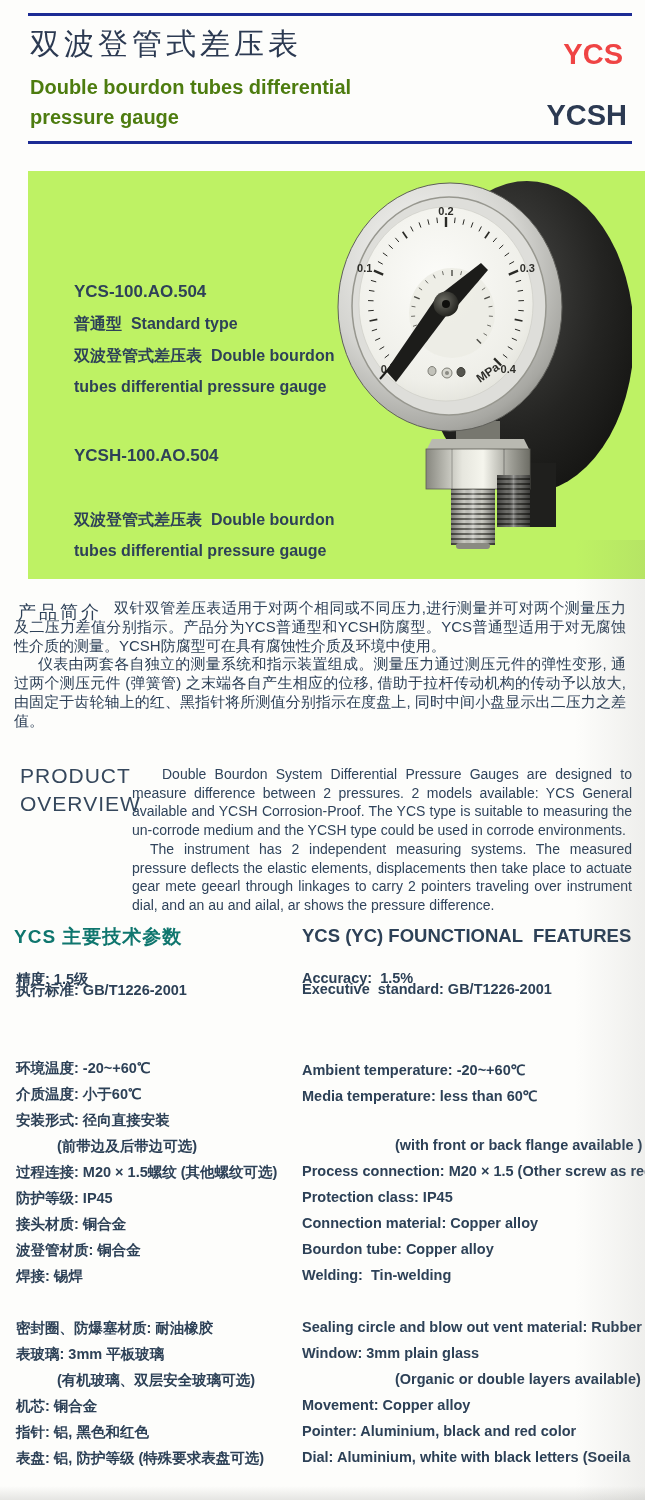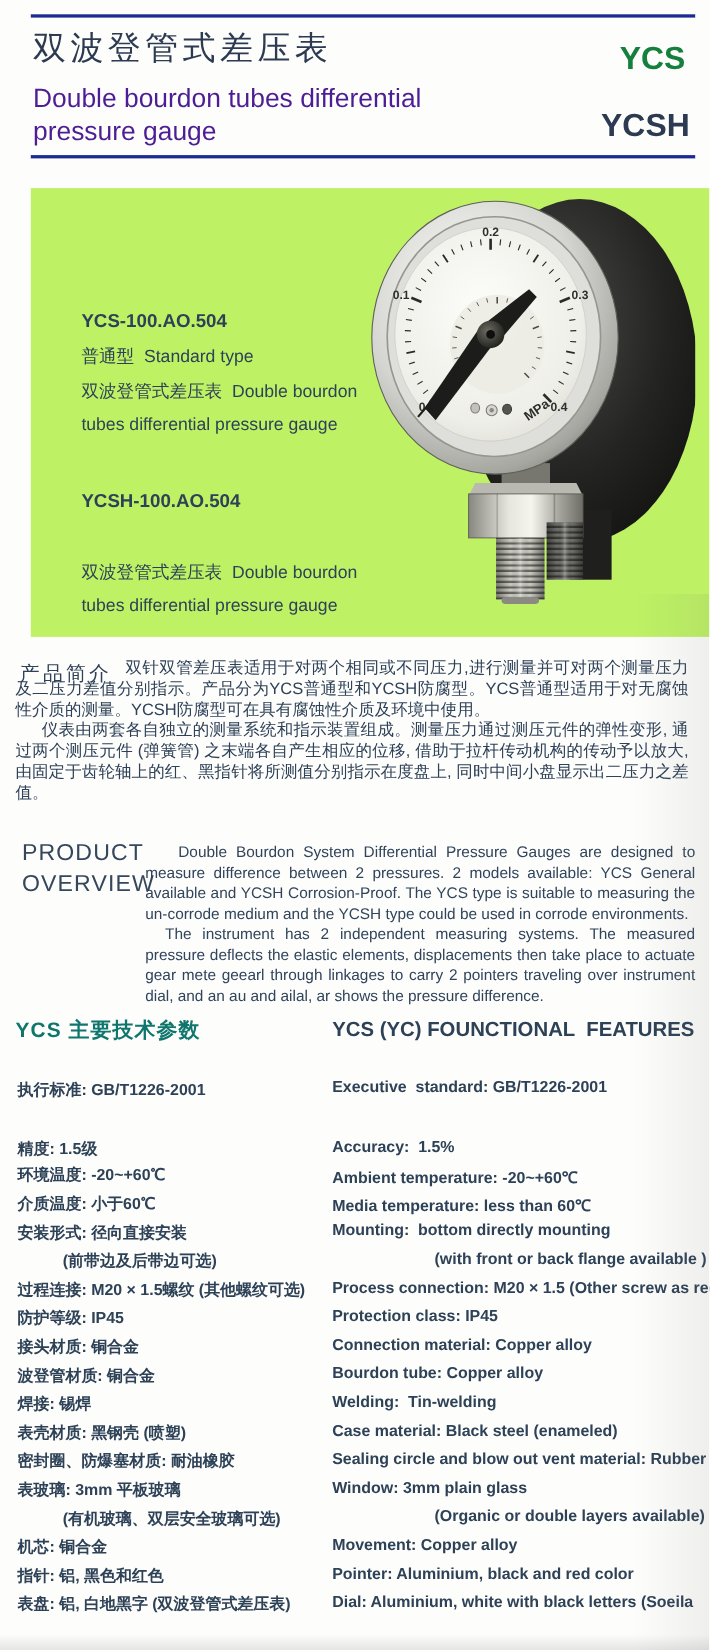--- a/index.html
+++ b/index.html
@@ -10,28 +10,28 @@
     color:#2d4157;
   }
   
   .rule{position:absolute;left:28px;width:604px;height:3px;background:#1c2b94;}
   .rule.top{top:13px;}
   .rule.mid{top:141px;}
   .title-zh{
     position:absolute;left:30px;top:24px;font-size:30px;letter-spacing:4px;
     font-family:"Liberation Serif",serif;color:#2c3a52;
   }
-  .model-top{position:absolute;right:22px;top:38px;font-size:29px;font-weight:600;color:#15803d;}
+  .model-top{position:absolute;right:22px;top:38px;font-size:29px;font-weight:600;color:#ef4444;}
   .model-bottom{position:absolute;right:18px;top:99px;font-size:29px;font-weight:600;color:#2c3a52;}
-  .subtitle{position:absolute;left:30px;font-size:24px;font-weight:400;color:#4c1d95;}
+  .subtitle{position:absolute;left:30px;font-size:20px;font-weight:700;color:#4d7c0f;}
   .subtitle.l1{top:76px;}
   .subtitle.l2{top:106px;}
   
   .product-box{position:absolute;left:28px;top:171px;width:605px;height:408px;background:#bef264;padding-left:17px;}
-  .pb-line{position:absolute;left:46px;font-size:16px;color:#2e4158;white-space:pre;}
+  .pb-line{position:absolute;left:46px;font-size:16px;color:#2e4158;white-space:pre;font-weight:bold;}
   .pb-model{font-size:17px;font-weight:700;}
   .gauge-wrap{position:absolute;left:332px;top:165px;width:300px;height:396px;}
   
   .intro-heading{position:absolute;left:18px;top:600px;font-size:18px;letter-spacing:3px;color:#2e4158;font-family:"Liberation Serif",serif;}
   .intro-paras{position:absolute;left:14px;top:599px;width:612px;font-size:15px;line-height:18.8px;text-align:justify;color:#2e4158;}
   .intro-paras p{margin:0;}
   .intro-paras p.p1{text-indent:100px;}
   .intro-paras p.p2{text-indent:24px;}
   
   .ov-heading{position:absolute;left:20px;font-size:21px;letter-spacing:1px;color:#35475c;}
@@ -256,35 +256,34 @@
   </div>
 
   <div class="spec-head-zh">YCS 主要技术参数</div>
   <div class="spec-head-en">YCS (YC) FOUNCTIONAL  FEATURES</div>
 
   <div id="spec-list">
       <div class="spec-row" style="top: 981px;">
         <span class="spec-zh">执行标准: GB/T1226-2001</span>
         <span class="spec-en">Executive  standard: GB/T1226-2001</span>
       </div>
-      <div class="spec-row" style="top: 1035px;">
+      <div class="spec-row" style="top: 970px;">
         <span class="spec-zh">精度: 1.5级</span>
         <span class="spec-en">Accuracy:  1.5%</span>
       </div>
       <div class="spec-row" style="top: 1059px;">
         <span class="spec-zh">环境温度: -20~+60℃</span>
         <span class="spec-en">Ambient temperature: -20~+60℃</span>
       </div>
       <div class="spec-row" style="top: 1085px;">
         <span class="spec-zh">介质温度: 小于60℃</span>
         <span class="spec-en">Media temperature: less than 60℃</span>
       </div>
       <div class="spec-row" style="top: 1111px;">
         <span class="spec-zh">安装形式: 径向直接安装</span>
-        <span class="spec-en">Mounting:  bottom directly mounting</span>
       </div>
       <div class="spec-row indent" style="top: 1137px;">
         <span class="spec-zh">(前带边及后带边可选)</span>
         <span class="spec-en">(with front or back flange available )</span>
       </div>
       <div class="spec-row" style="top: 1163px;">
         <span class="spec-zh">过程连接: M20 × 1.5螺纹 (其他螺纹可选)</span>
         <span class="spec-en">Process connection: M20 × 1.5 (Other screw as request)</span>
       </div>
       <div class="spec-row" style="top: 1189px;">
@@ -296,24 +295,20 @@
         <span class="spec-en">Connection material: Copper alloy</span>
       </div>
       <div class="spec-row" style="top: 1241px;">
         <span class="spec-zh">波登管材质: 铜合金</span>
         <span class="spec-en">Bourdon tube: Copper alloy</span>
       </div>
       <div class="spec-row" style="top: 1267px;">
         <span class="spec-zh">焊接: 锡焊</span>
         <span class="spec-en">Welding:  Tin-welding</span>
       </div>
-      <div class="spec-row" style="top: 1293px;">
-        <span class="spec-zh">表壳材质: 黑钢壳 (喷塑)</span>
-        <span class="spec-en">Case material: Black steel (enameled)</span>
-      </div>
       <div class="spec-row" style="top: 1319px;">
         <span class="spec-zh">密封圈、防爆塞材质: 耐油橡胶</span>
         <span class="spec-en">Sealing circle and blow out vent material: Rubber</span>
       </div>
       <div class="spec-row" style="top: 1345px;">
         <span class="spec-zh">表玻璃: 3mm 平板玻璃</span>
         <span class="spec-en">Window: 3mm plain glass</span>
       </div>
       <div class="spec-row indent" style="top: 1371px;">
         <span class="spec-zh">(有机玻璃、双层安全玻璃可选)</span>
@@ -321,20 +316,20 @@
       </div>
       <div class="spec-row" style="top: 1397px;">
         <span class="spec-zh">机芯: 铜合金</span>
         <span class="spec-en">Movement: Copper alloy</span>
       </div>
       <div class="spec-row" style="top: 1423px;">
         <span class="spec-zh">指针: 铝, 黑色和红色</span>
         <span class="spec-en">Pointer: Aluminium, black and red color</span>
       </div>
       <div class="spec-row" style="top: 1449px;">
-        <span class="spec-zh">表盘: 铝, 白地黑字 (双波登管式差压表)</span>
+        <span class="spec-zh">表盘: 铝, 防护等级 (特殊要求表盘可选)</span>
         <span class="spec-en">Dial: Aluminium, white with black letters (Soeila</span>
       </div>
     </div>
 
   <div class="edge-right"></div>
   <div class="edge-bottom"></div>
 </div>
 
 </body></html>

